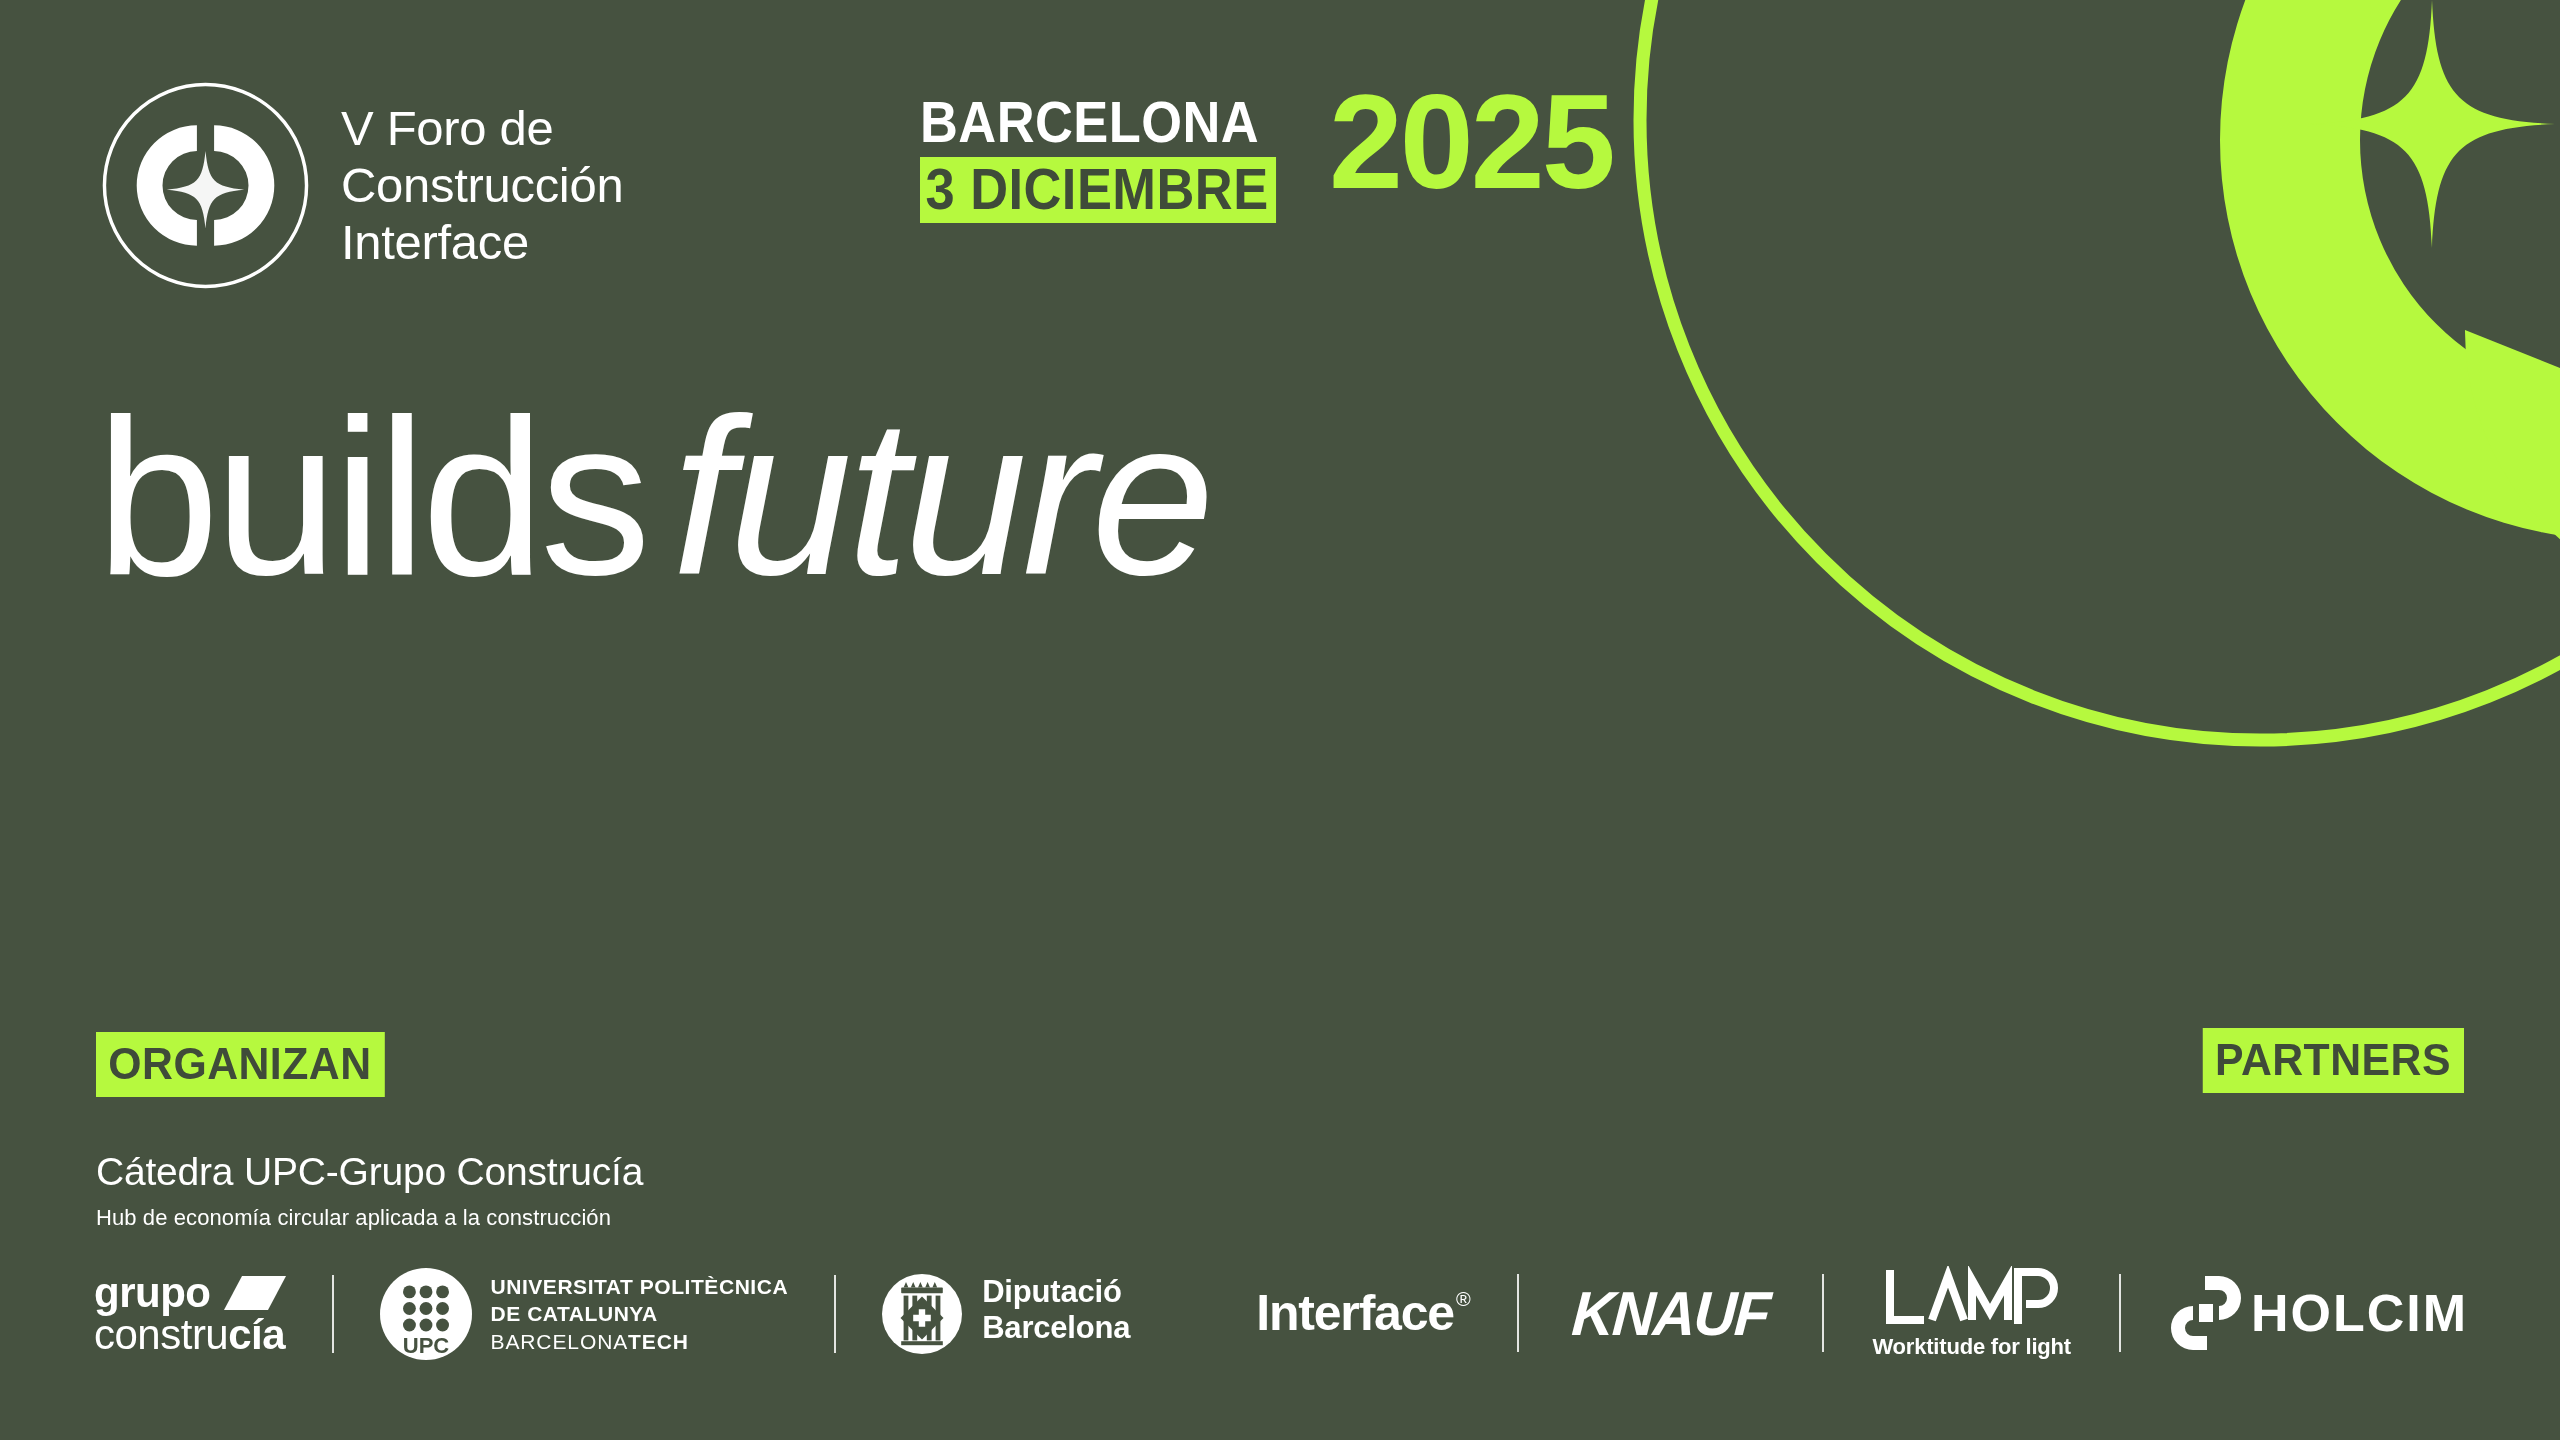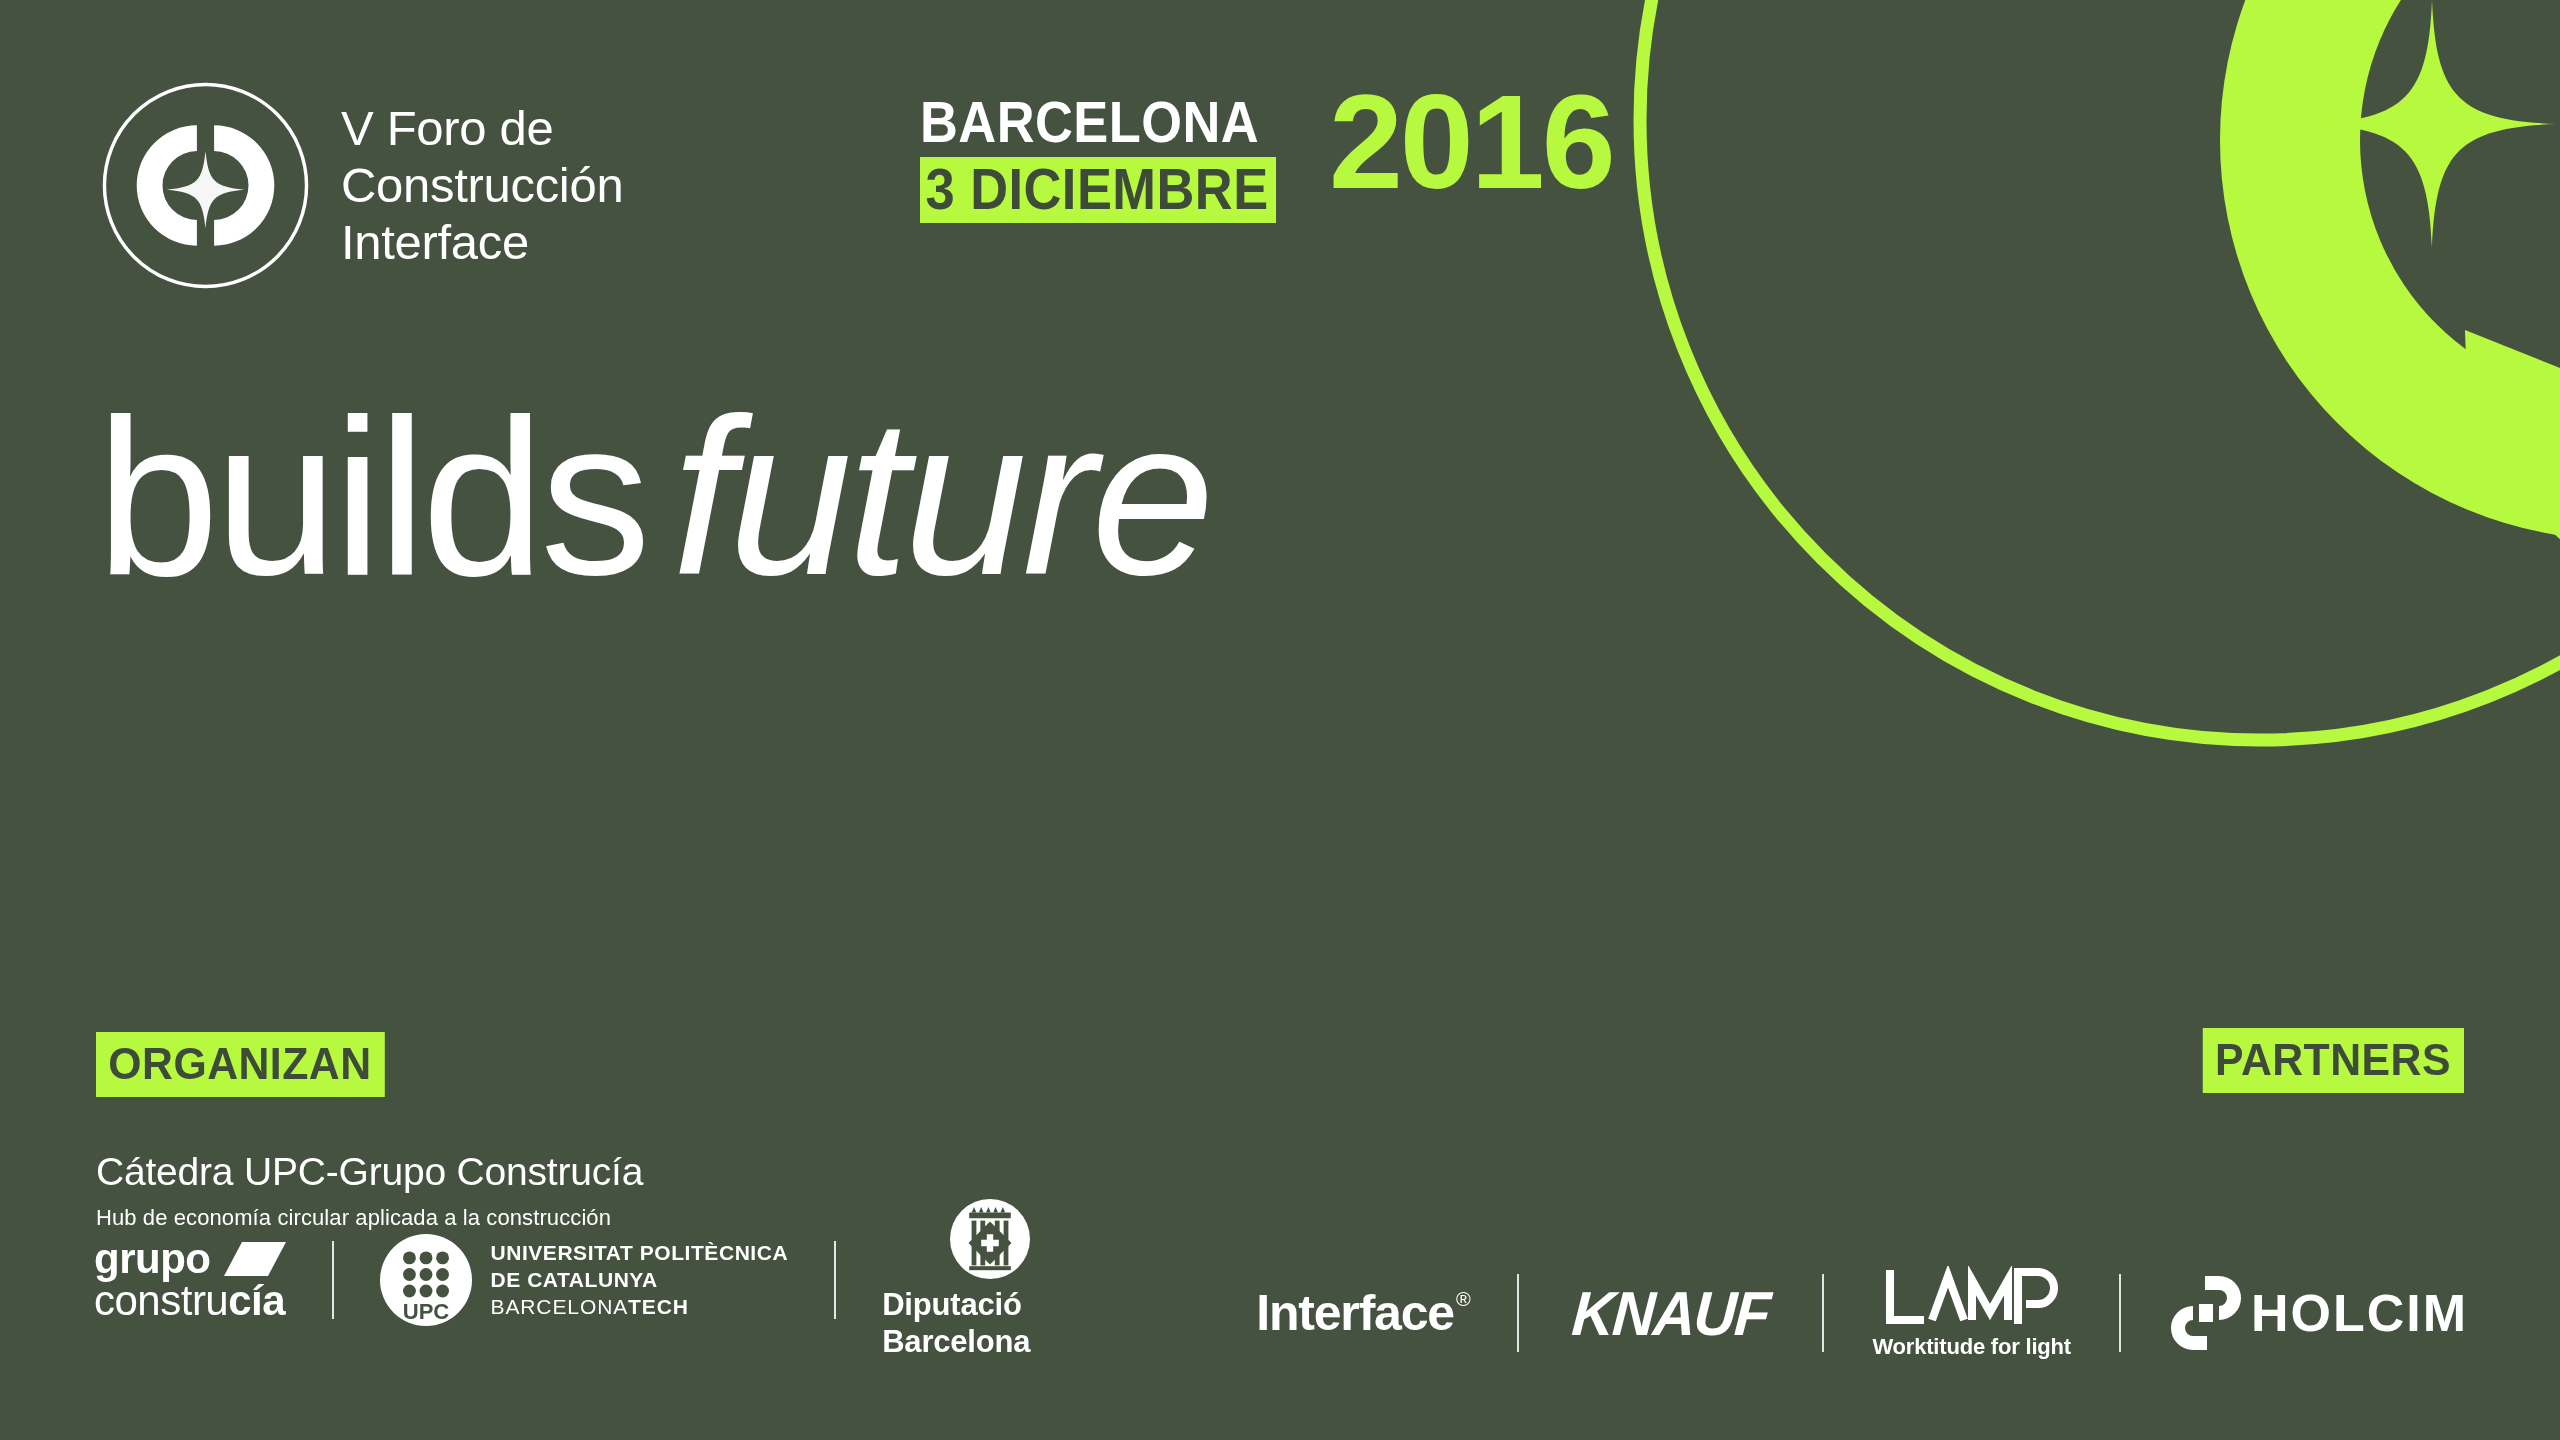--- a/index.html
+++ b/index.html
@@ -140,21 +140,21 @@
 
   
   #logo-upc { display:flex; align-items:center; gap:18px; }
   #upc-mark { width:92px; height:92px; flex:0 0 auto; }
   #upc-text { color:#fff; line-height:1.30; }
   #upc-l1, #upc-l2 { font-size:21px; font-weight:700; letter-spacing:0.55px; }
   #upc-l3 { font-size:21px; font-weight:400; letter-spacing:0.9px; }
   #upc-l3 b { font-weight:700; }
 
   
-  #logo-diba { display:flex; align-items:flex-end; gap:8px;flex-direction:column; }
+  #logo-diba { display:flex; align-items:flex-start; gap:20px; }
   #diba-mark { width:80px; height:80px; flex:0 0 auto; }
   #diba-text { color:#fff; line-height:1.17; font-size:31px; font-weight:700; letter-spacing:-0.2px; white-space:pre-line; }
 
   
   #logo-interface { color:#fff; font-size:50px; font-weight:700; letter-spacing:-1.2px; display:flex; align-items:flex-start; }
   #if-reg { font-size:20px; font-weight:400; margin-top:4px; margin-left:2px; }
 
   
   #logo-knauf {
     color:#fff; font-size:62px; font-weight:800; font-style:italic;
@@ -217,21 +217,21 @@
     <div id="brand-title">V Foro de
 Construcción
 Interface</div>
   </div>
 
   <div id="date-block">
     <div id="date-left">
       <div id="city-name">BARCELONA</div>
       <div id="date-chip">3 DICIEMBRE</div>
     </div>
-    <div id="year">2016</div>
+    <div id="year">2025</div>
   </div>
 
 </div>
 
 <div id="headline">
   <span class="hl-line" id="hl-line2">
     <span id="hl-word-2">builds</span><span id="hl-word-3">future</span>
   </span>
 </div>
 

